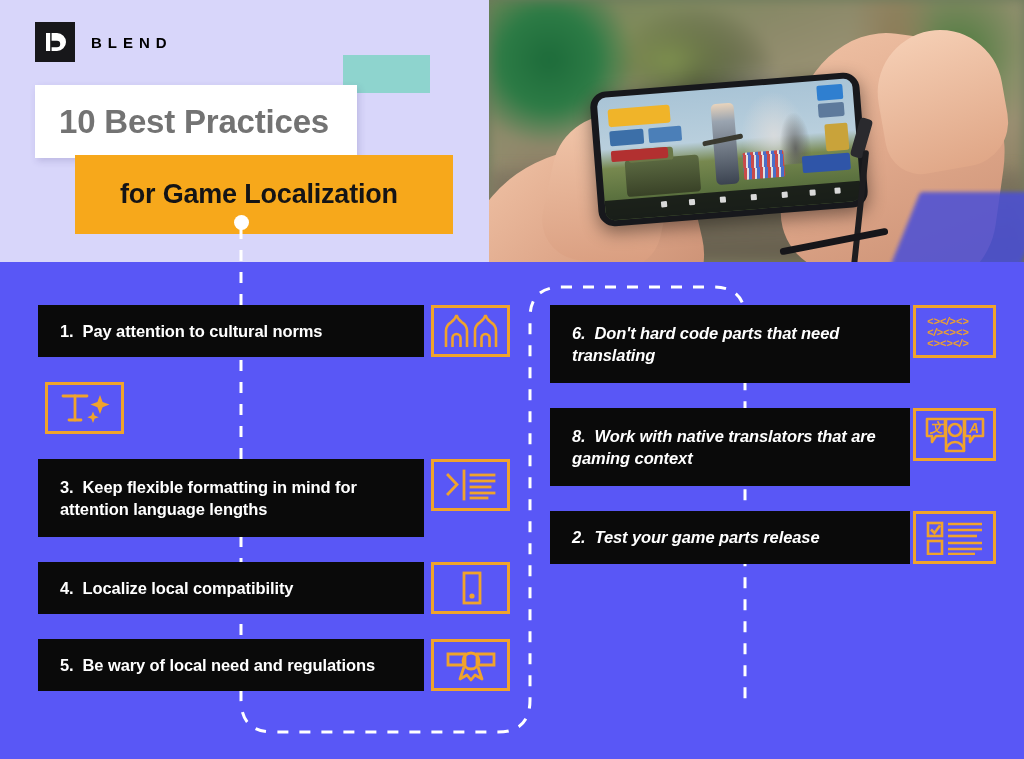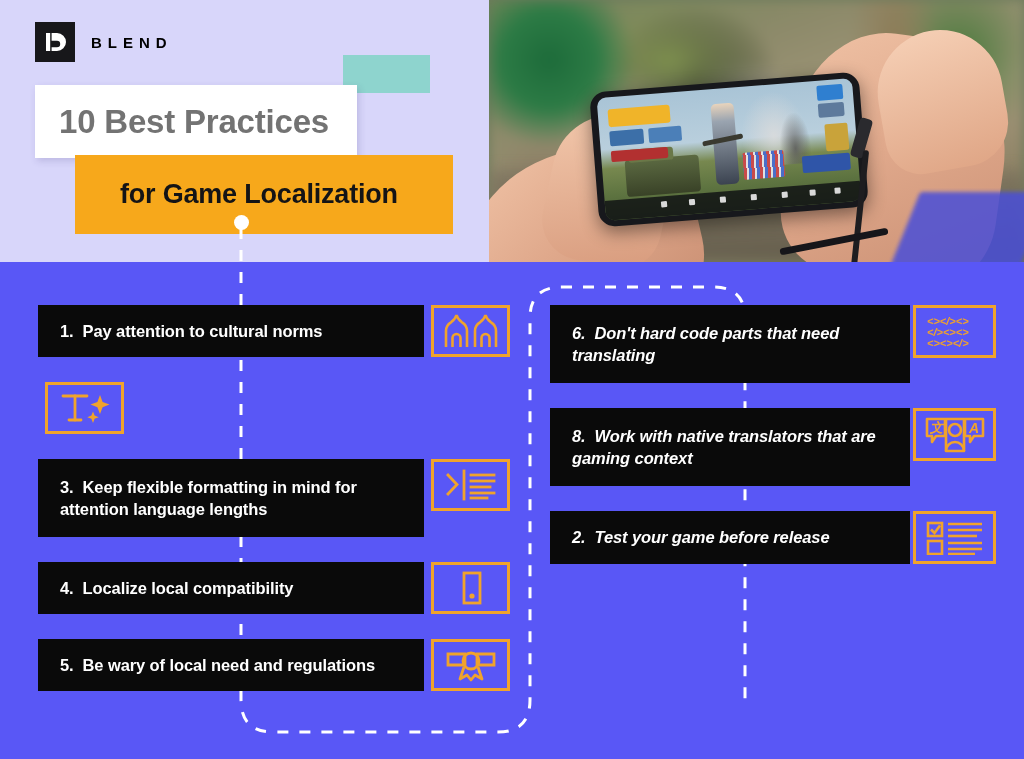--- a/index.html
+++ b/index.html
@@ -312,21 +312,21 @@
           <text x="45" y="16" fill="#f0a32c" font-family="'Liberation Sans', sans-serif" font-size="14" font-weight="700">A</text>
         </svg>
       </div>
     </div>
 
 
     <div class="row">
       <div class="card h52">
         <div class="card-text">
           <b>2.</b>&nbsp;
-          <span>Test your game before release</span>
+          <span>Test your game parts release</span>
         </div>
       </div>
       <div class="icon-box">
         <svg width="60" height="34" viewBox="0 0 60 34">
           <g fill="none" stroke="#f0a32c" stroke-width="2.6">
             <rect x="3" y="2" width="14" height="13"></rect>
             <rect x="3" y="20" width="14" height="13"></rect>
             <path d="M6 8.5 L9.5 12 L15 4.5"></path>
             <path d="M23 3 H57"></path>
               <path d="M23 9 H57"></path>

